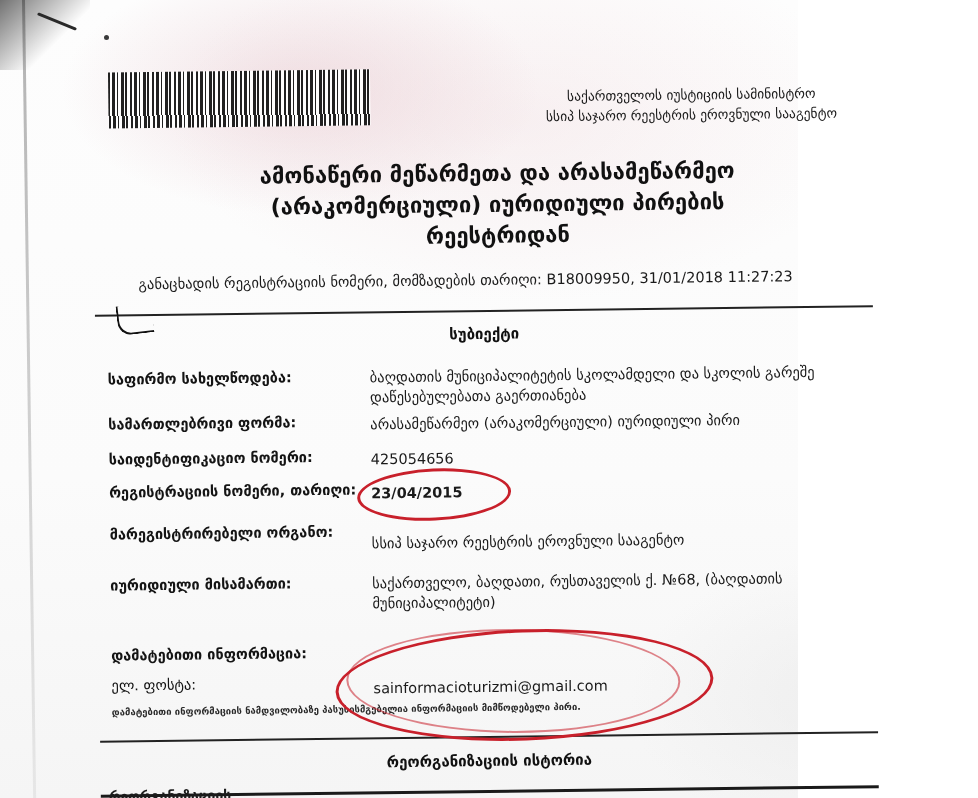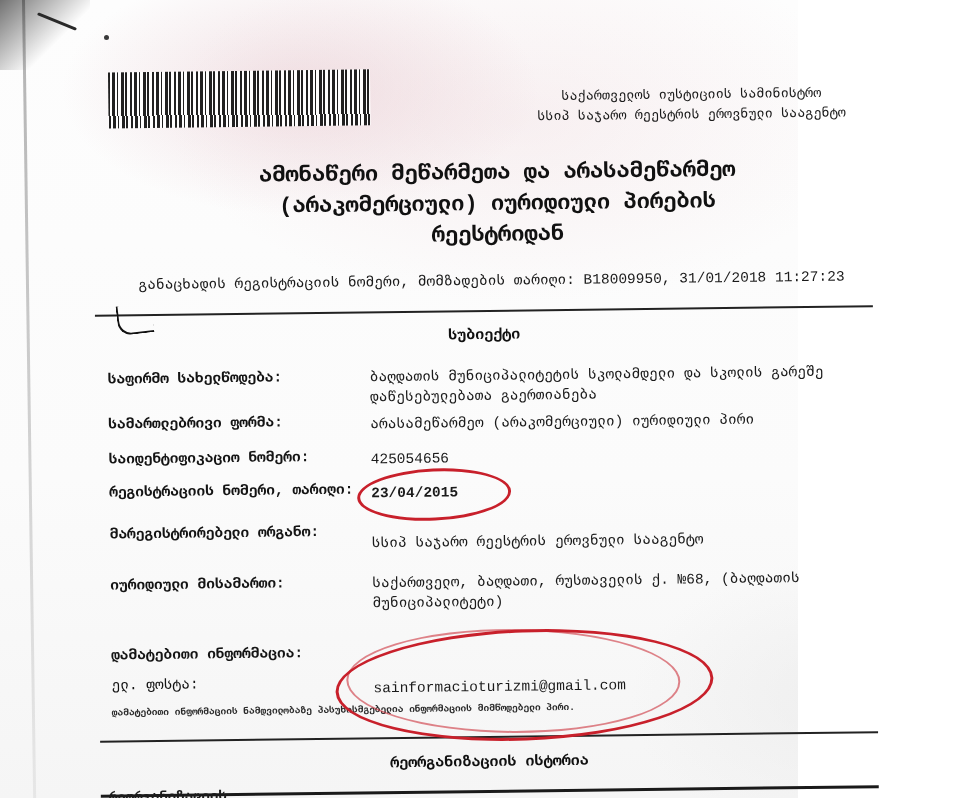--- a/index.html
+++ b/index.html
@@ -20,21 +20,20 @@
     position: absolute;
     left: 0;
     top: 0;
     width: 798px;
     height: 798px;
     background:
       radial-gradient(ellipse 340px 180px at 300px 90px, rgba(226,188,196,0.45), rgba(255,255,255,0) 70%),
       radial-gradient(ellipse 500px 260px at 520px 120px, rgba(238,214,218,0.35), rgba(255,255,255,0) 70%),
       radial-gradient(ellipse 300px 200px at 840px 700px, rgba(232,232,232,0.55), rgba(255,255,255,0) 70%),
       linear-gradient(180deg, #fdfdfd 0%, #fbfbfb 60%, #f5f5f5 100%);
-    font-family: Liberation Mono, monospace;
   }
 
   
   #page-corner-shadow {
     position: absolute;
     left: 0; top: 0;
     width: 90px; height: 70px;
     background: linear-gradient(135deg, rgba(0,0,0,0.55) 0%, rgba(0,0,0,0.0) 62%);
   }
   #page-edge-left {

